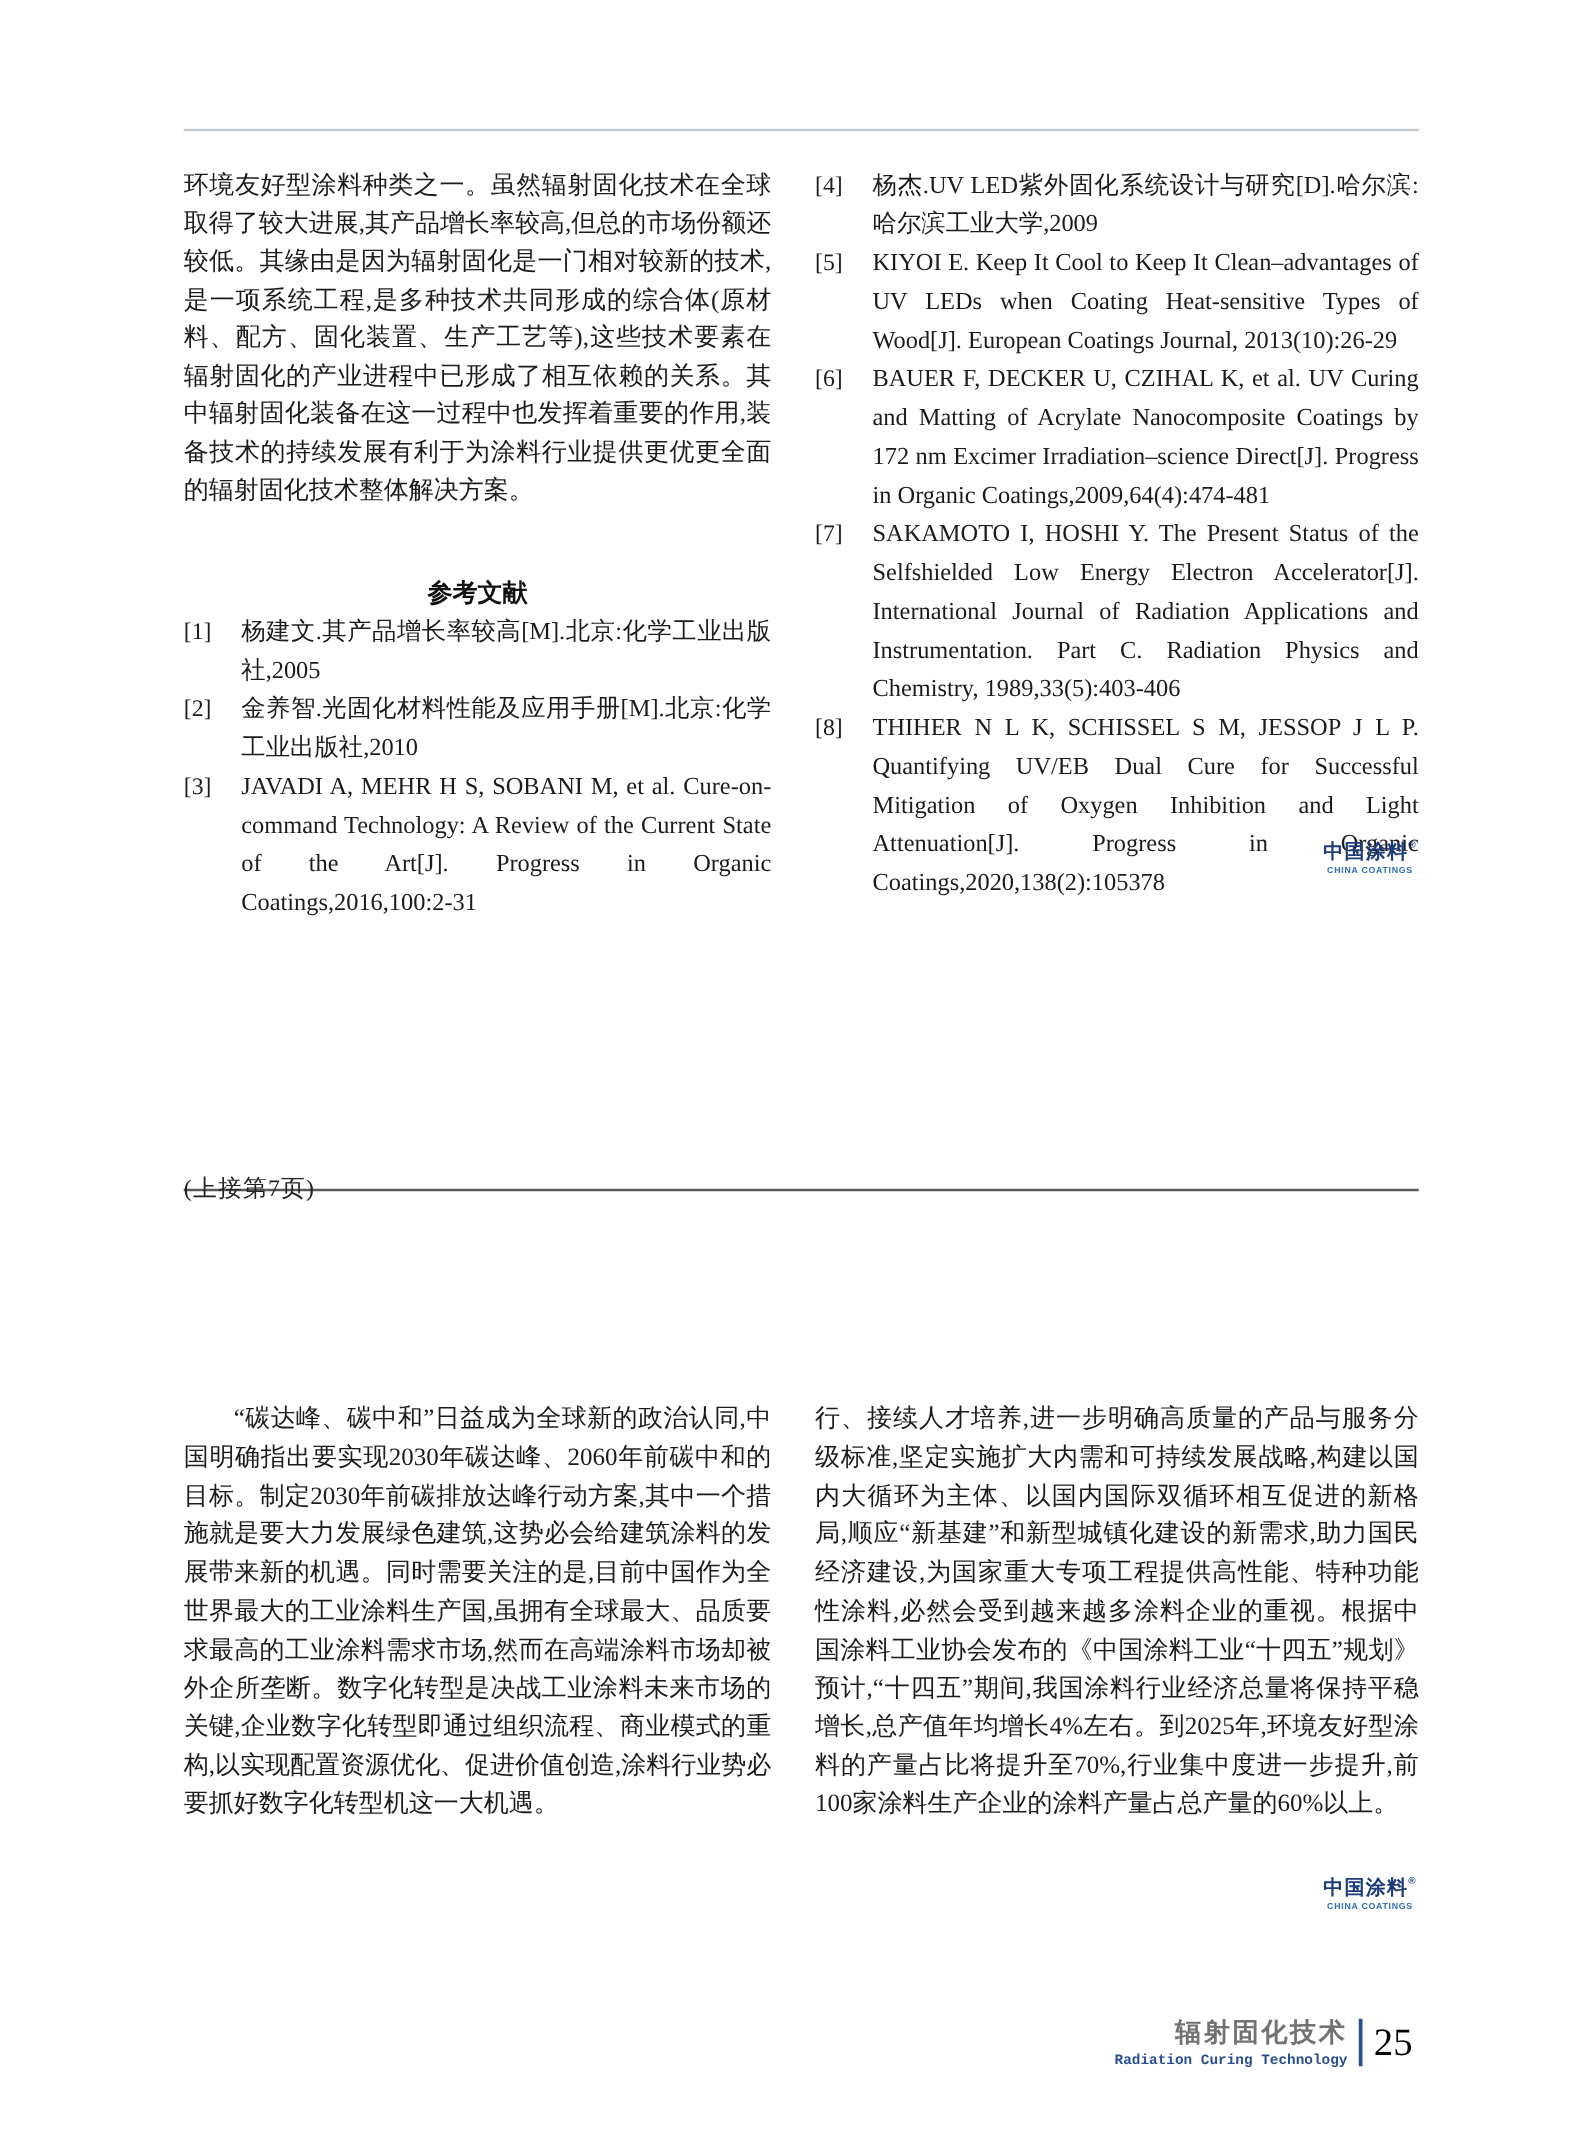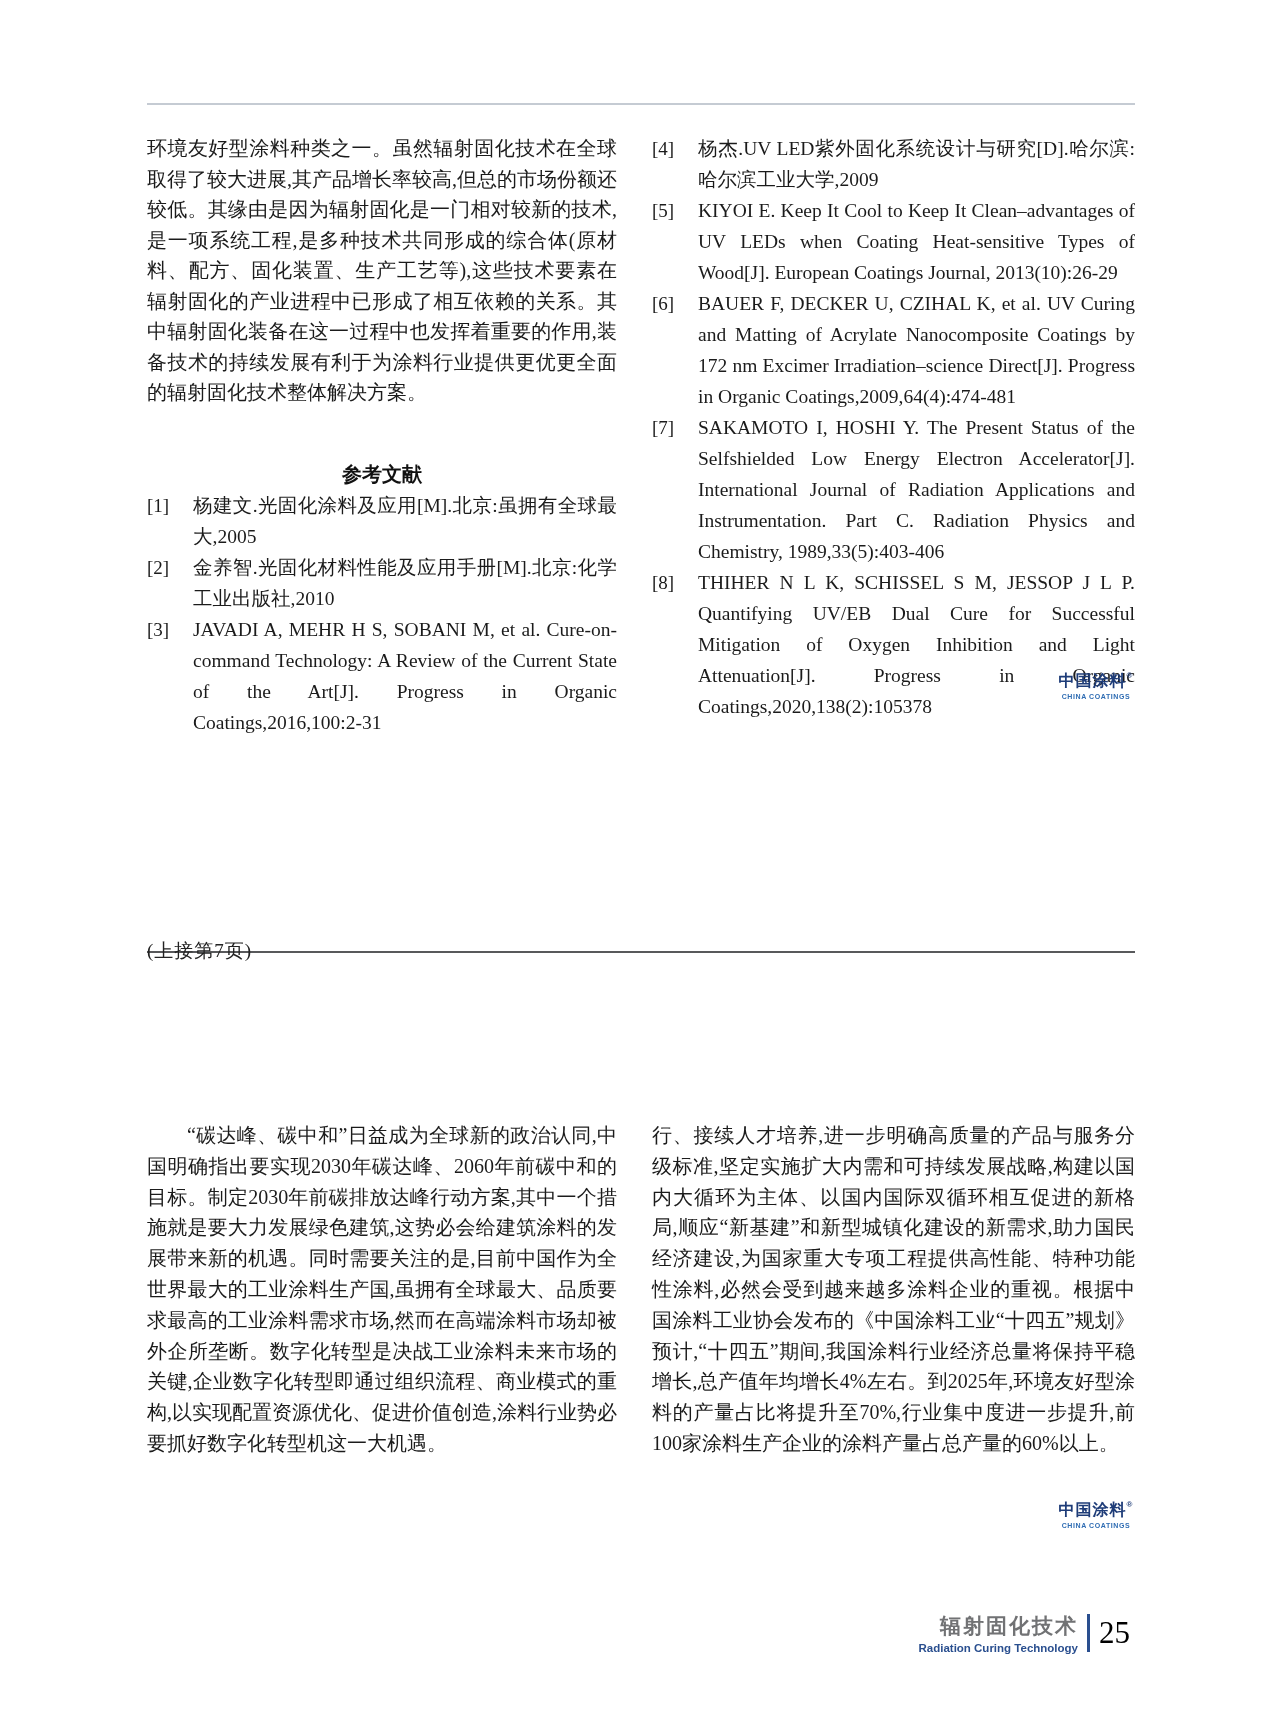--- a/index.html
+++ b/index.html
@@ -92,21 +92,21 @@
     position: absolute; top: 1612px; right: 145px;
     display: flex; align-items: center; gap: 9px;
   }
   .footer-titles { text-align: right; }
   .journal-cn {
     font-family: "Liberation Sans", "DejaVu Sans", sans-serif;
     font-weight: bold; font-size: 21px; letter-spacing: 2px;
     color: #717274; white-space: nowrap;
   }
   .journal-en {
-    font-family: Liberation Sans, sans-serif;
+    font-family: Liberation Mono, monospace;
     font-weight: bold; font-size: 11.5px;
     color: #2a4f8f; margin-top: 2px; white-space: nowrap;
   }
   .footer-bar { width: 3px; height: 38px; background: #2a4f8f; }
   .page-num {
     font-size: 31px; color: #000000;
     font-family: "Liberation Serif", "DejaVu Serif", serif;
   }
 </style>
 </head>
@@ -114,21 +114,21 @@
 
 <div class="page">
 
   <div class="head-rule"></div>
 
   <div class="col col-top-left">
     <p class="body-par">环境友好型涂料种类之一。虽然辐射固化技术在全球取得了较大进展,其产品增长率较高,但总的市场份额还较低。其缘由是因为辐射固化是一门相对较新的技术,是一项系统工程,是多种技术共同形成的综合体(原材料、配方、固化装置、生产工艺等),这些技术要素在辐射固化的产业进程中已形成了相互依赖的关系。其中辐射固化装备在这一过程中也发挥着重要的作用,装备技术的持续发展有利于为涂料行业提供更优更全面的辐射固化技术整体解决方案。</p>
     <h3 class="refs-title">参考文献</h3>
     <div class="ref-item">
       <span class="ref-label">[1]</span>
-      <span class="ref-text">杨建文.光固化涂料及应用[M].北京:虽拥有全球最大,2005</span>
+      <span class="ref-text">杨建文.其产品增长率较高[M].北京:化学工业出版社,2005</span>
     </div>
     <div class="ref-item">
       <span class="ref-label">[2]</span>
       <span class="ref-text">金养智.光固化材料性能及应用手册[M].北京:化学工业出版社,2010</span>
     </div>
     <div class="ref-item">
       <span class="ref-label">[3]</span>
       <span class="ref-text">JAVADI A, MEHR H S, SOBANI M, et al. Cure-on-command Technology: A Review of the Current State of the Art[J]. Progress in Organic Coatings,2016,100:2-31</span>
     </div>
   </div>

